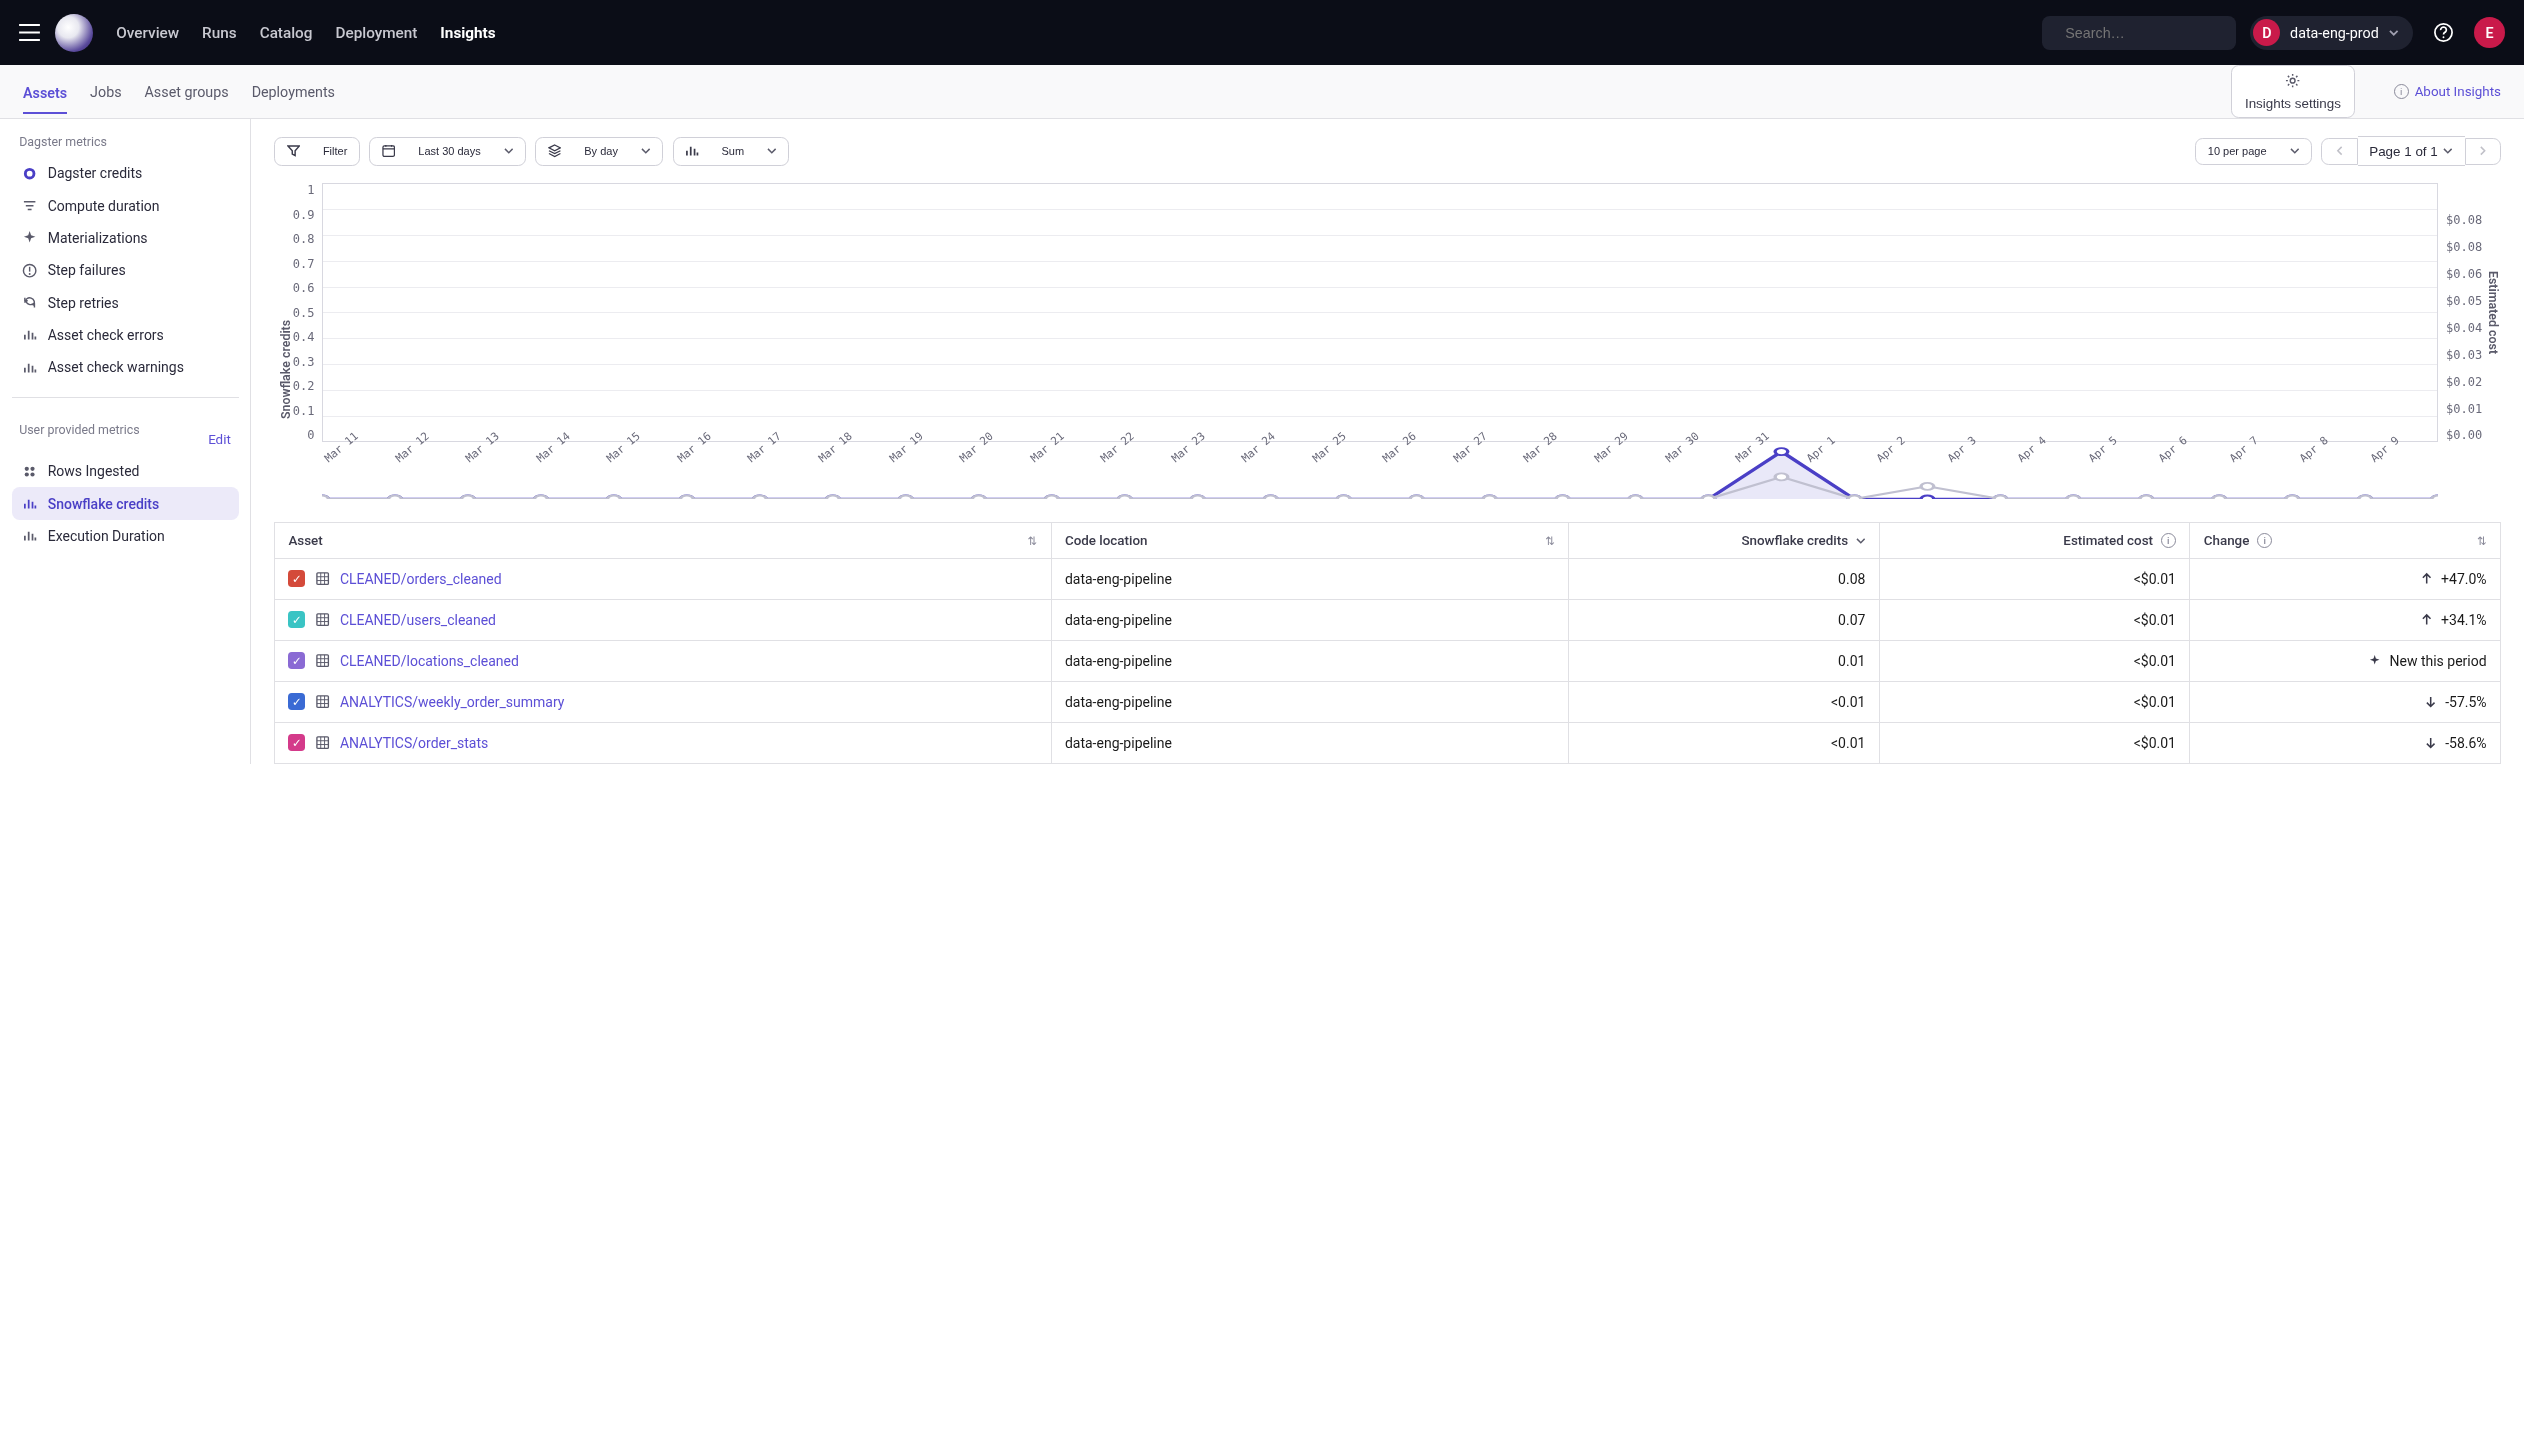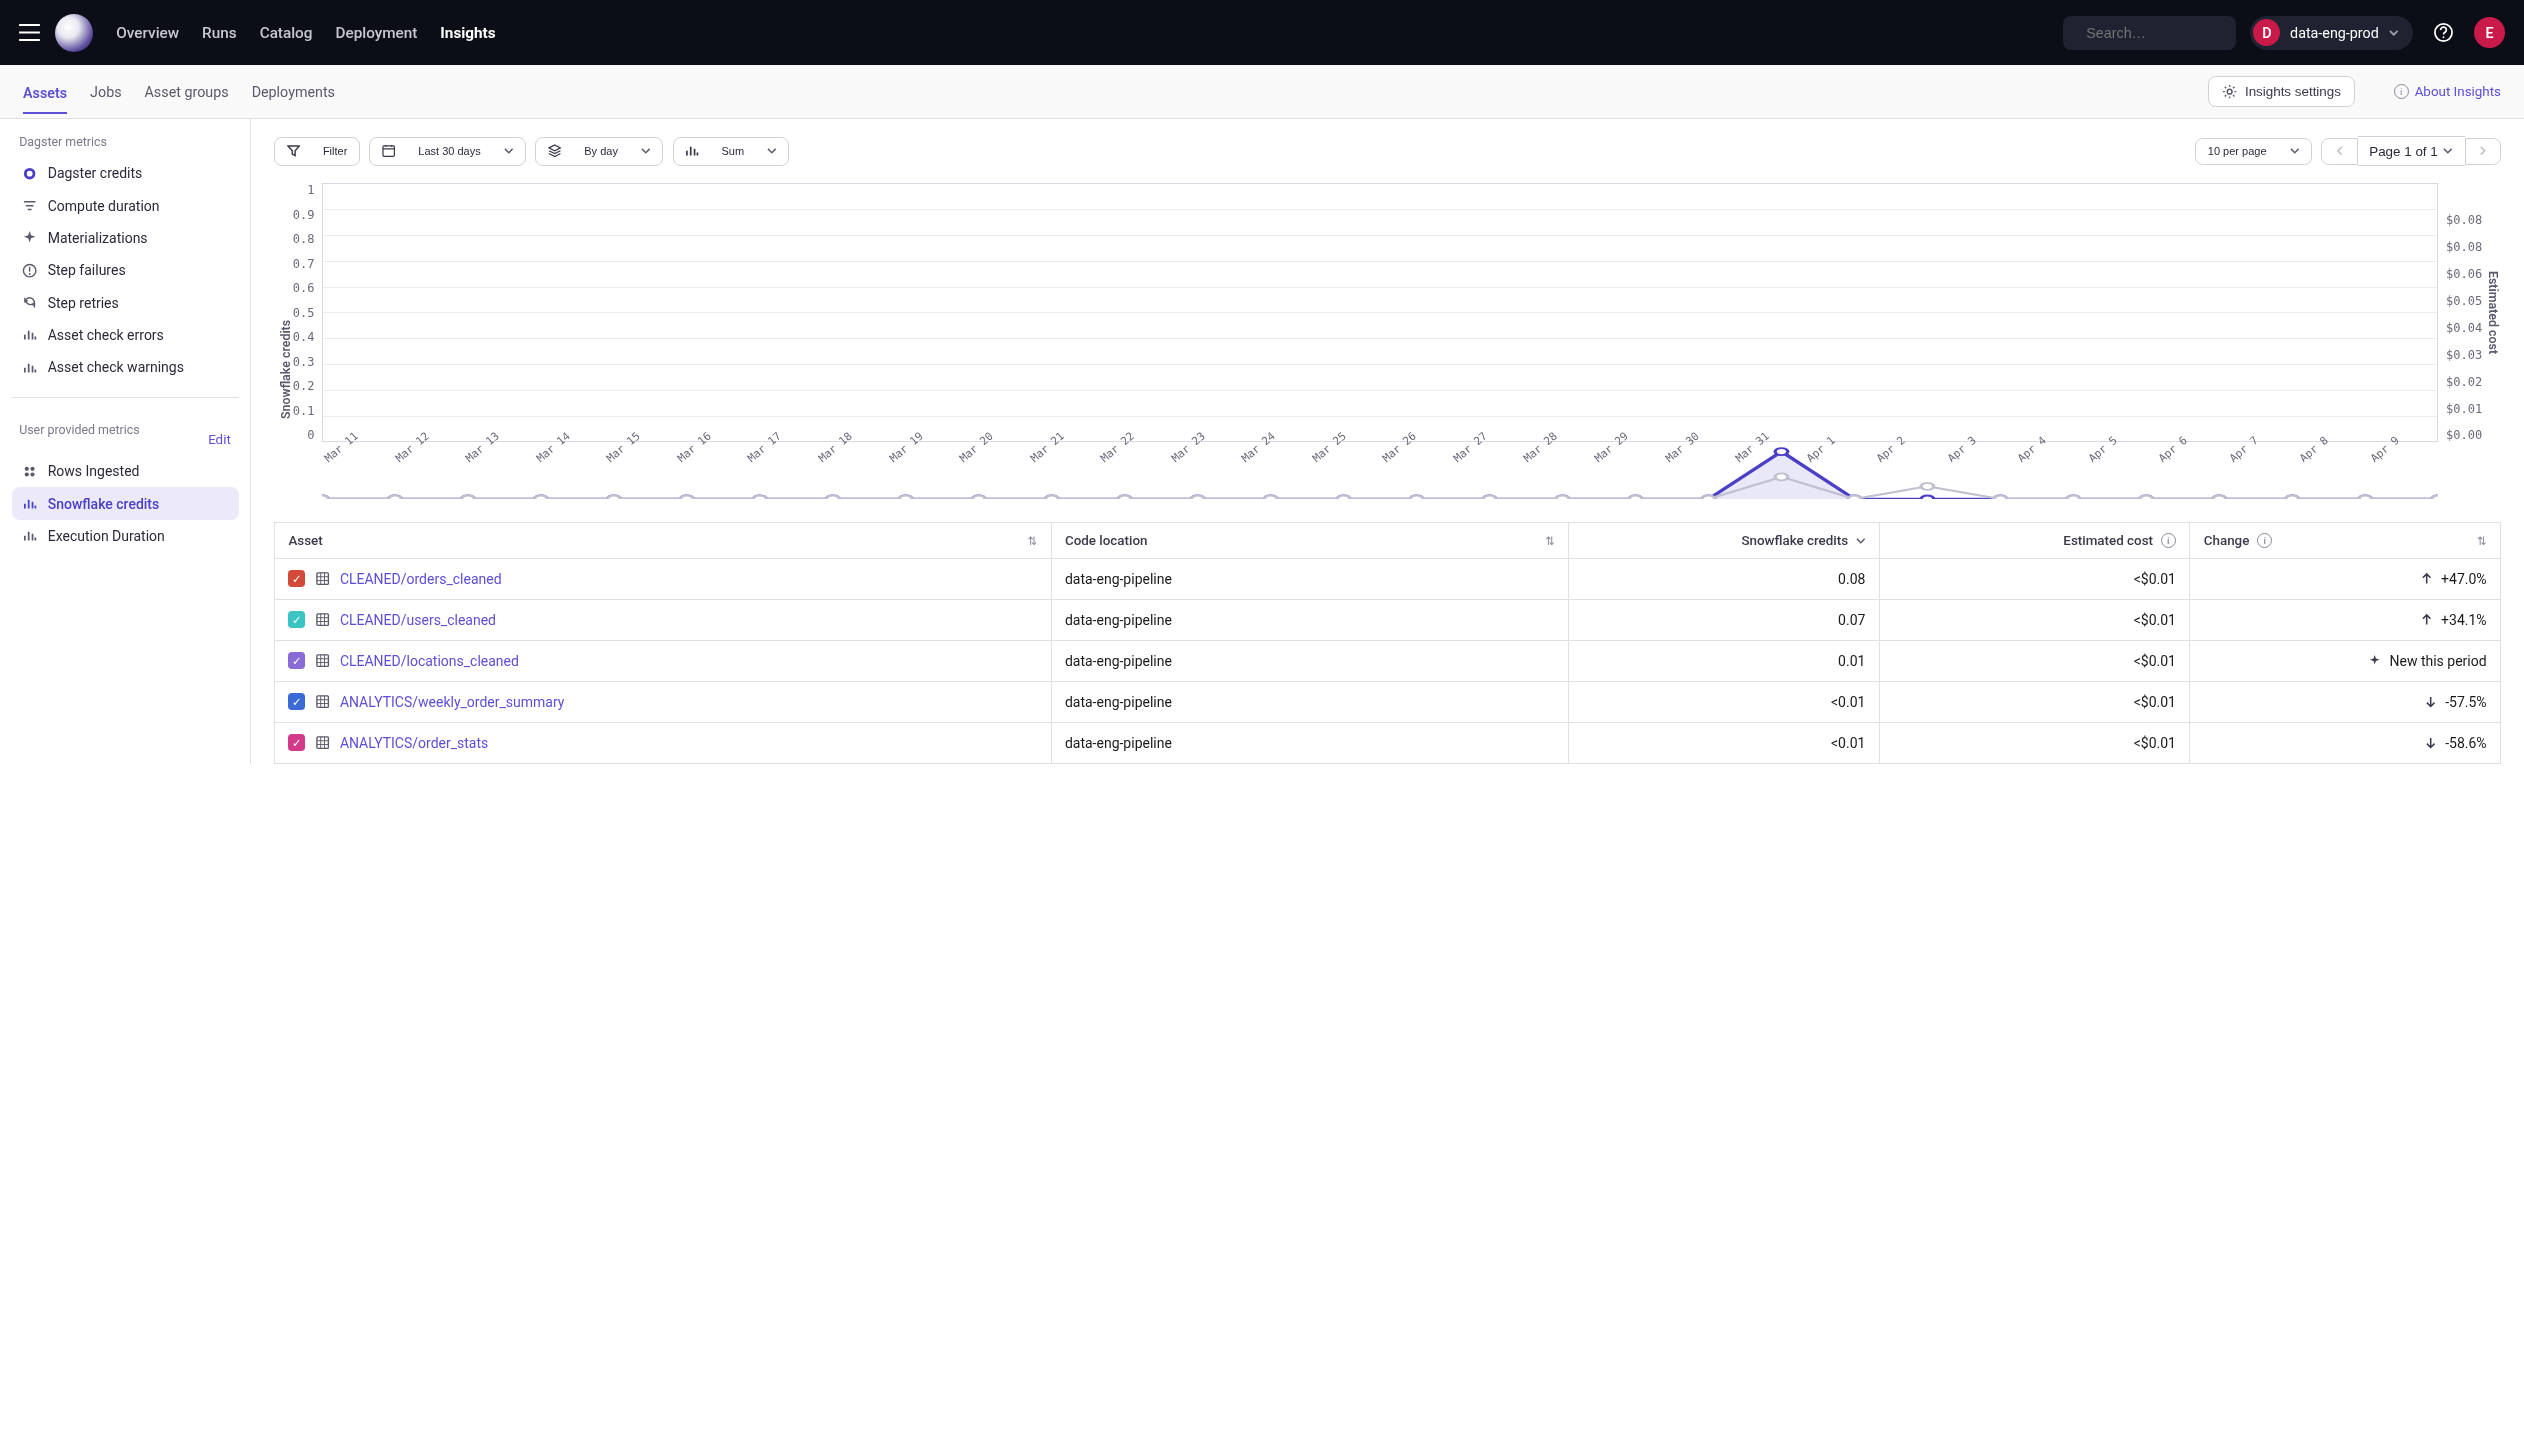--- a/index.html
+++ b/index.html
@@ -6,35 +6,35 @@
 body { font-family: -apple-system, BlinkMacSystemFont, "Segoe UI", Roboto, sans-serif; font-size: 13.4px; color: #1a1a1a; background: #fff; }
 
 
 .topnav { background: #0b0d17; color: #fff; height: 65px; display: flex; align-items: center; padding: 0 19px; }
 .topnav .hamburger { margin-right: 15.3px; cursor: pointer; }
 .topnav .logo { width: 38px; height: 38px; border-radius: 50%; background: radial-gradient(circle at 35% 35%, #fff 0%, #e8e8f0 30%, #5a4a9c 70%, #2a1a5c 100%); margin-right: 23px; }
 .topnav .nav-links { display: flex; gap: 23px; }
 .topnav .nav-link { color: #c8c8d0; font-size: 15.3px; font-weight: 500; cursor: pointer; }
 .topnav .nav-link.active { color: #fff; font-weight: 700; }
 .topnav .spacer { flex: 1; }
-.topnav .search-box { background: #1f2230; border-radius: 7.7px; display: flex; align-items: center; padding: 0 13.4px; height: 34px; width: 173px; gap: 9.6px; }
+.topnav .search-box { background: #1f2230; border-radius: 7.7px; display: flex; align-items: center; padding: 0 13.4px; height: 34px; width: 194px; gap: 9.6px; }
 .topnav .search-box input { background: transparent; border: none; color: #a0a0b0; font-size: 14.3px; outline: none; flex: 1; }
 .topnav .search-box .slash { background: #2a2d3d; border-radius: 3.8px; padding: 1px 6.7px; color: #a0a0b0; font-size: 12.4px; }
 .topnav .deploy-pill { background: #1f2230; border-radius: 19px; display: flex; align-items: center; padding: 3.8px 13.4px 3.8px 3.8px; height: 34px; margin-left: 13.4px; gap: 9.6px; cursor: pointer; }
 .topnav .deploy-pill .d-badge { width: 27px; height: 27px; border-radius: 50%; background: #c91a4a; color: #fff; display: flex; align-items: center; justify-content: center; font-weight: 600; font-size: 14.3px; }
 .topnav .deploy-pill span.name { color: #fff; font-size: 14.3px; }
 .topnav .help-icon { margin-left: 13.4px; width: 34px; height: 34px; display: flex; align-items: center; justify-content: center; cursor: pointer; }
 .topnav .avatar { margin-left: 13.4px; width: 31px; height: 31px; border-radius: 50%; background: #c91a4a; color: #fff; display: flex; align-items: center; justify-content: center; font-weight: 600; font-size: 14.3px; cursor: pointer; }
 
 
 .subnav { height: 54px; border-bottom: 1px solid #e0e0e4; display: flex; align-items: center; padding: 0 23px; gap: 23px; background: #f9f9fa; }
 .subnav .tab { font-size: 14.3px; color: #5a5a6a; cursor: pointer; padding: 15.3px 0; }
 .subnav .tab.active { color: #5c4fd6; font-weight: 600; border-bottom: 2.9px solid #5c4fd6; padding-bottom: 11px; }
 .subnav .spacer { flex: 1; }
-.subnav .settings-btn { border: 1px solid #d0d0d8; background: #fff; border-radius: 7.7px; padding: 6.7px 13.4px; display: flex; align-items: center; gap: 7.7px; font-size: 13.4px; color: #3a3a4a; cursor: pointer; }
+.subnav .settings-btn { border: 1px solid #d0d0d8; background: #fff; border-radius: 7.7px; padding: 6.7px 13.4px; display: flex; align-items: center; gap: 7.7px; font-size: 13.4px; color: #3a3a4a; cursor: pointer; flex-direction: column; }
 .subnav .about-link { color: #5c4fd6; font-size: 13.4px; margin-left: 15.3px; display: flex; align-items: center; gap: 5.7px; cursor: pointer; }
 
 
 .main { display: flex; }
 .sidebar { width: 251px; border-right: 1px solid #e0e0e4; padding: 15.3px 11.5px; }
 .sidebar .section-title { font-size: 12.4px; color: #7a7a8a; margin-bottom: 7.7px; padding: 0 7.7px; }
 .sidebar .metric-item { display: flex; align-items: center; gap: 9.6px; padding: 7.7px 9.6px; border-radius: 7.7px; font-size: 14px; color: #2a2a3a; cursor: pointer; }
 .sidebar .metric-item.active { background: #eceaf9; color: #4a3fc6; font-weight: 500; }
 .sidebar .metric-item .ico { width: 17px; height: 17px; display: flex; align-items: center; justify-content: center; color: #5a5a6a; }
 .sidebar .metric-item.active .ico { color: #4a3fc6; }

